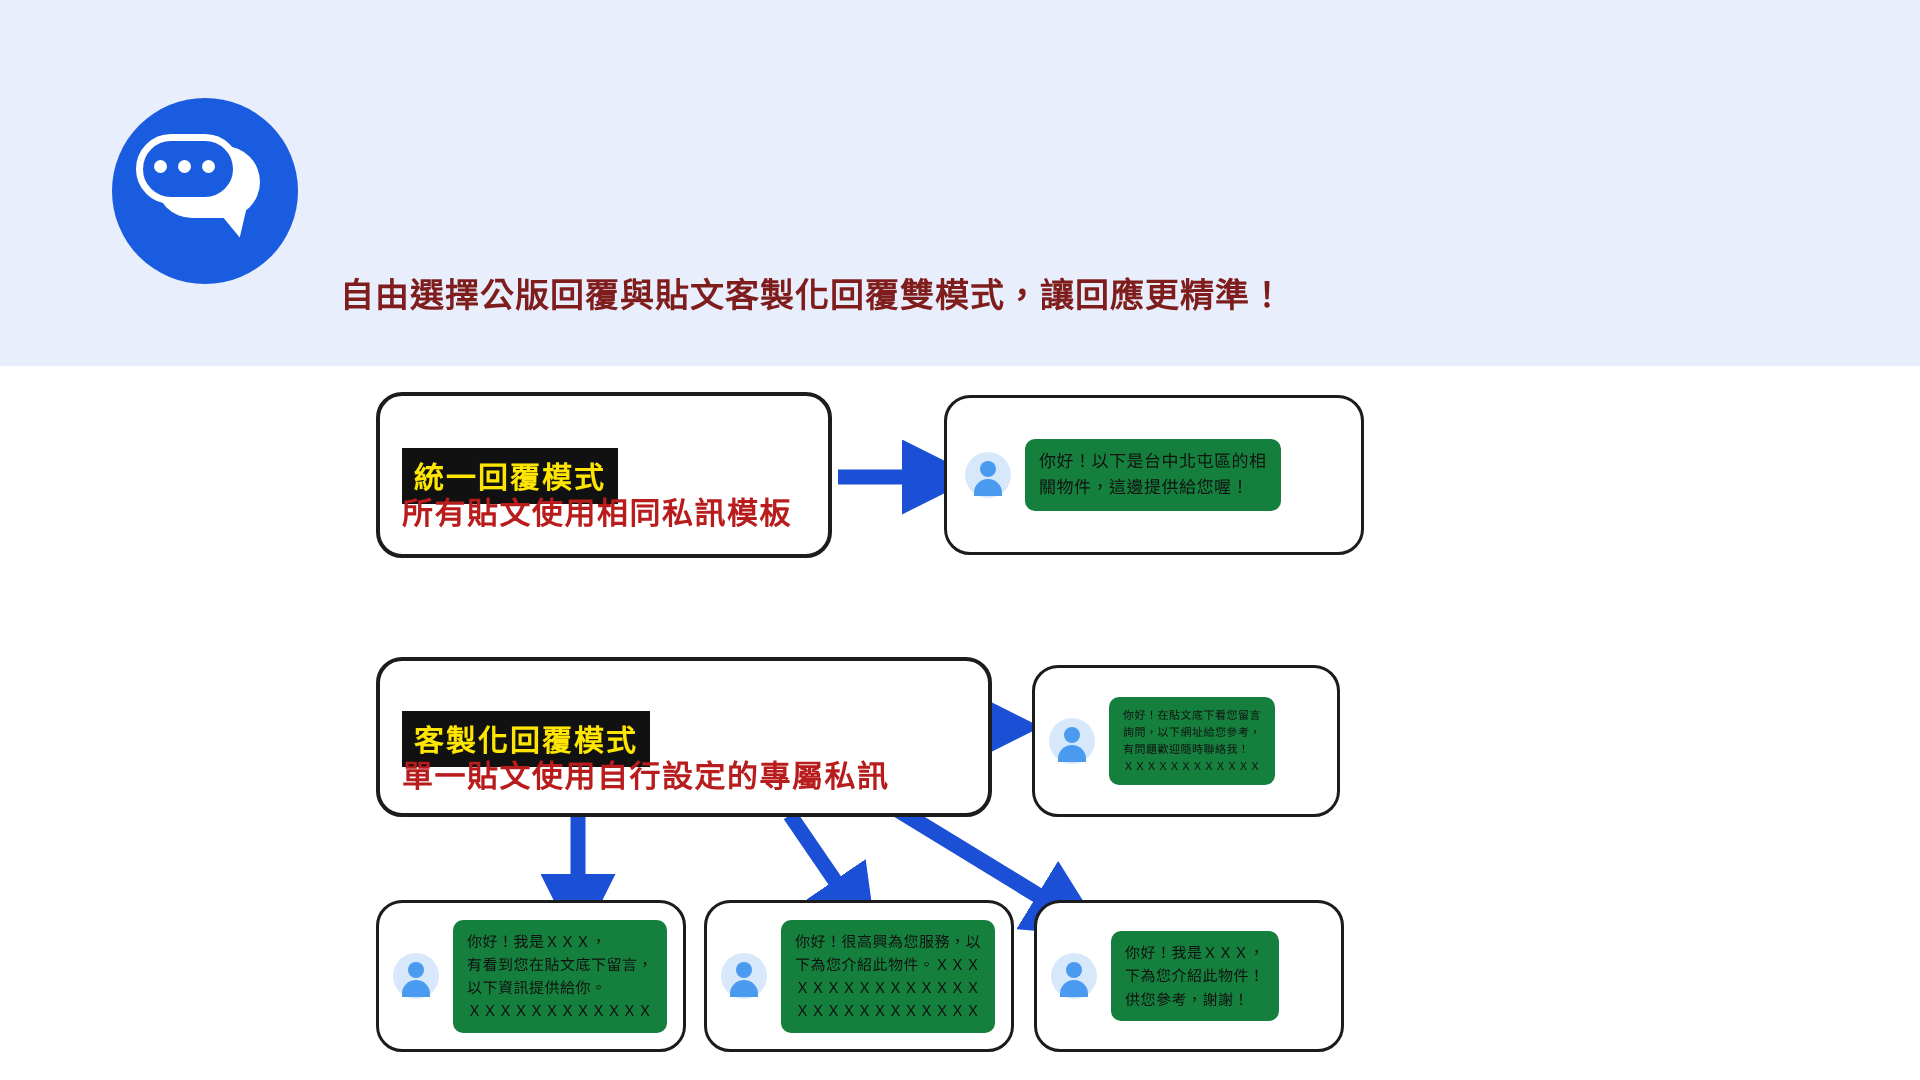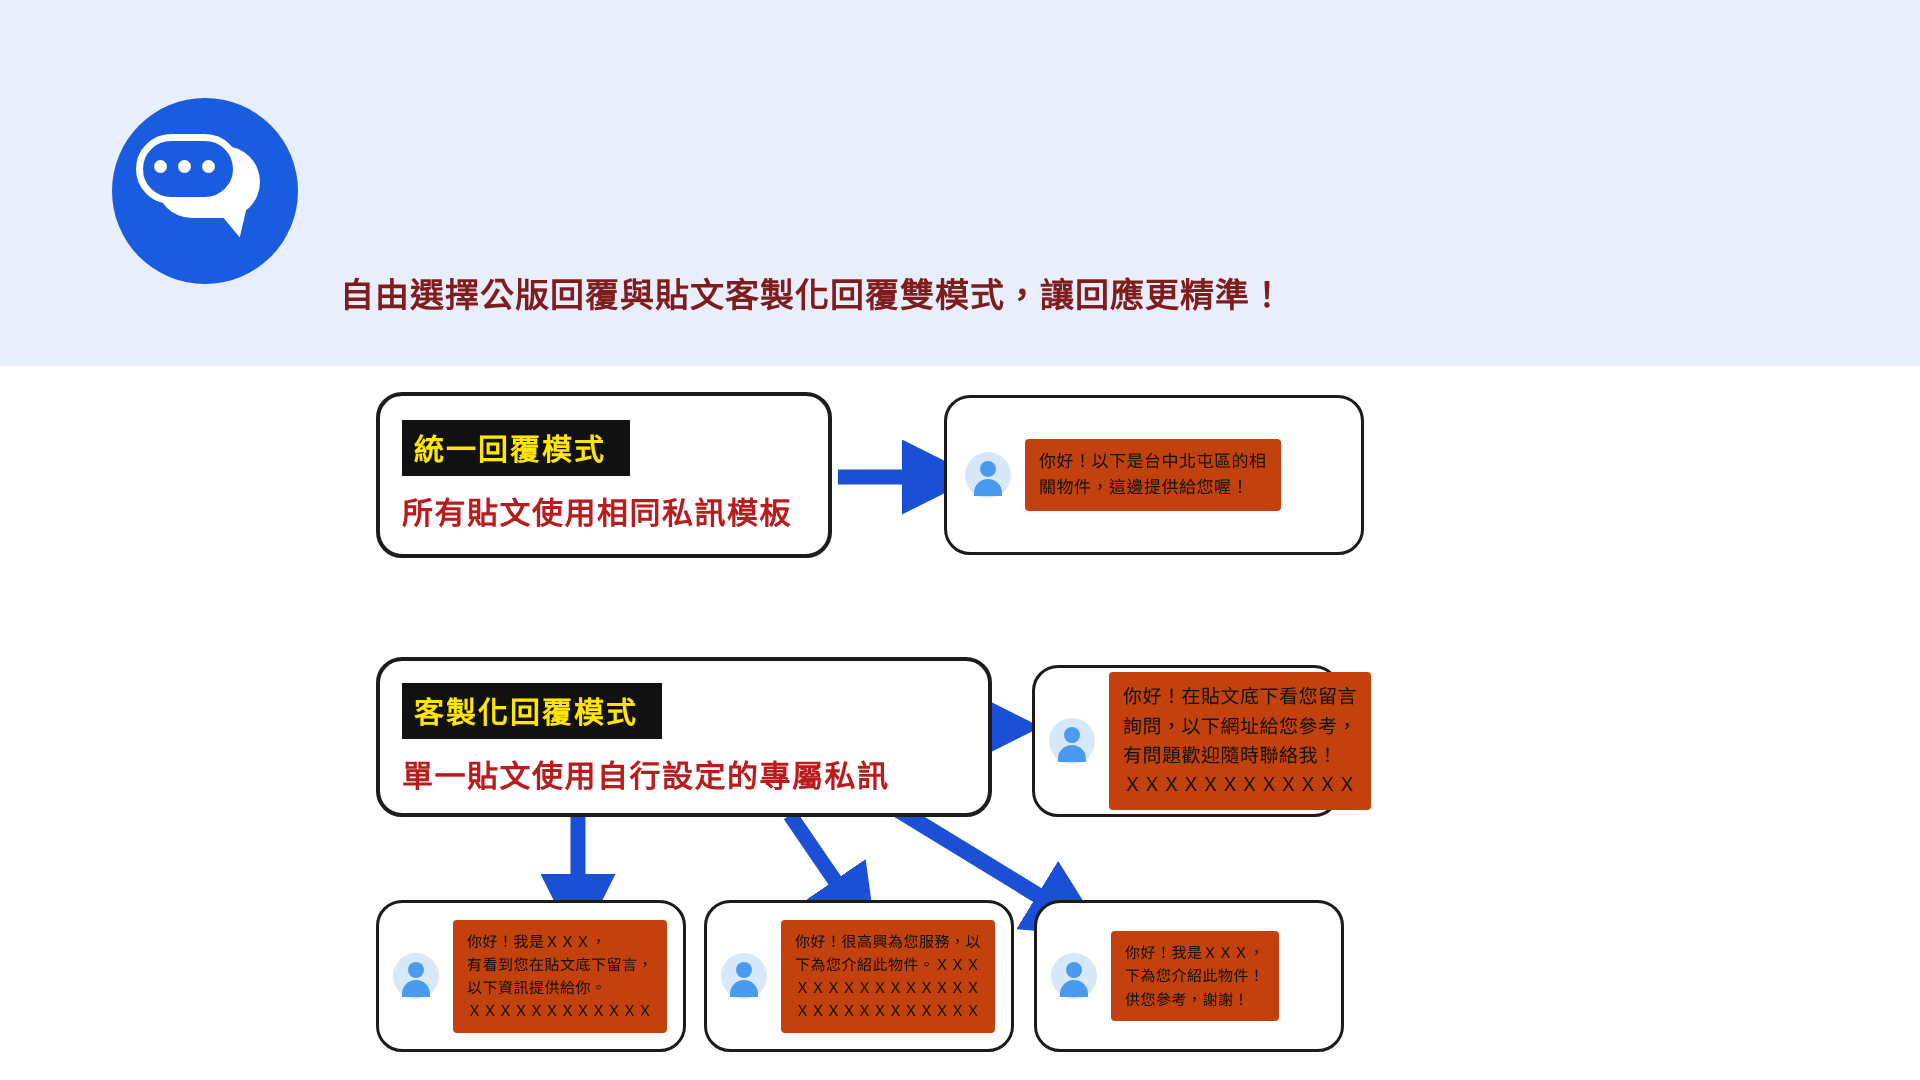--- a/index.html
+++ b/index.html
@@ -96,22 +96,23 @@
     border-radius: 26px;
     box-sizing: border-box;
   }
   .mode-tag {
     display: inline-block;
     background: #111111;
     color: #ffe600;
     font-size: 30px;
     font-weight: bold;
     letter-spacing: 2px;
-    padding: 5px 24px 7px 12px;
-    white-space: nowrap;
+    padding: 5px 12px 7px 12px;
+    white-space: nowrap;
+    margin-top: 28px;
   }
   .mode-desc {
     font-size: 31px;
     font-weight: bold;
     letter-spacing: 1.5px;
     color: #b91c1c;
     white-space: nowrap;
   }
 
   .msg-card {
@@ -144,22 +145,22 @@
   .avatar:after {
     content: "";
     position: absolute;
     left: 50%; top: 27px;
     transform: translateX(-50%);
     width: 28px; height: 17px;
     border-radius: 14px 14px 0 0;
     background: #4a9bf0;
   }
   .bubble {
-    background: #c2410c;
-    border-radius: 4px;
+    background: #15803d;
+    border-radius: 10px;
     padding: 10px 14px;
     font-size: 17px;
     line-height: 1.55;
     color: #111111;
     letter-spacing: 0.5px;
   }
   .bubble div { white-space: nowrap; }
 
   .arrow-svg {
     position: absolute;
@@ -219,21 +220,21 @@
 
 <div class="mode-card" style="left:376px; top:657px; width:616px; height:160px;">
   <div style="position:absolute; left:22px; top:22px;">
     <span class="mode-tag">客製化回覆模式</span>
   </div>
   <div class="mode-desc" style="position:absolute; left:22px; top:90px;">單一貼文使用自行設定的專屬私訊</div>
 </div>
 
 <div class="msg-card" style="left:1032px; top:665px; width:308px; height:152px; padding:0 14px;">
   <div class="avatar"></div>
-  <div class="bubble" style="font-size:19px;">
+  <div class="bubble" style="font-size:11px;">
     <div>你好！在貼文底下看您留言</div>
     <div>詢問，以下網址給您參考，</div>
     <div>有問題歡迎隨時聯絡我！</div>
     <div>ＸＸＸＸＸＸＸＸＸＸＸＸ</div>
   </div>
 </div>
 
 <div class="msg-card" style="left:376px; top:900px; width:310px; height:152px; padding:0 14px;">
   <div class="avatar"></div>
   <div class="bubble" style="font-size:15px;">

